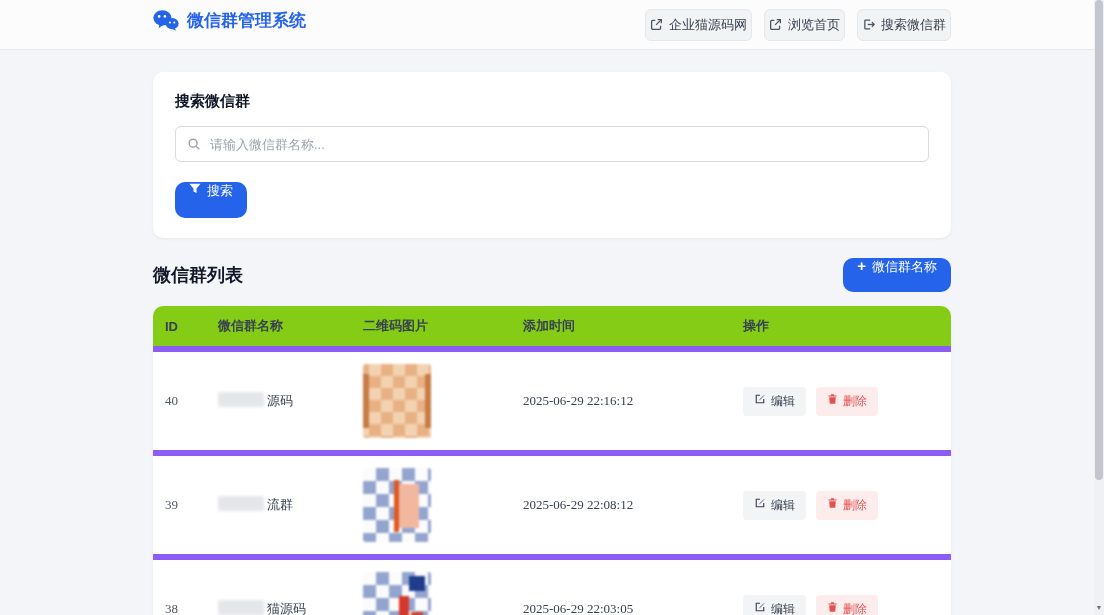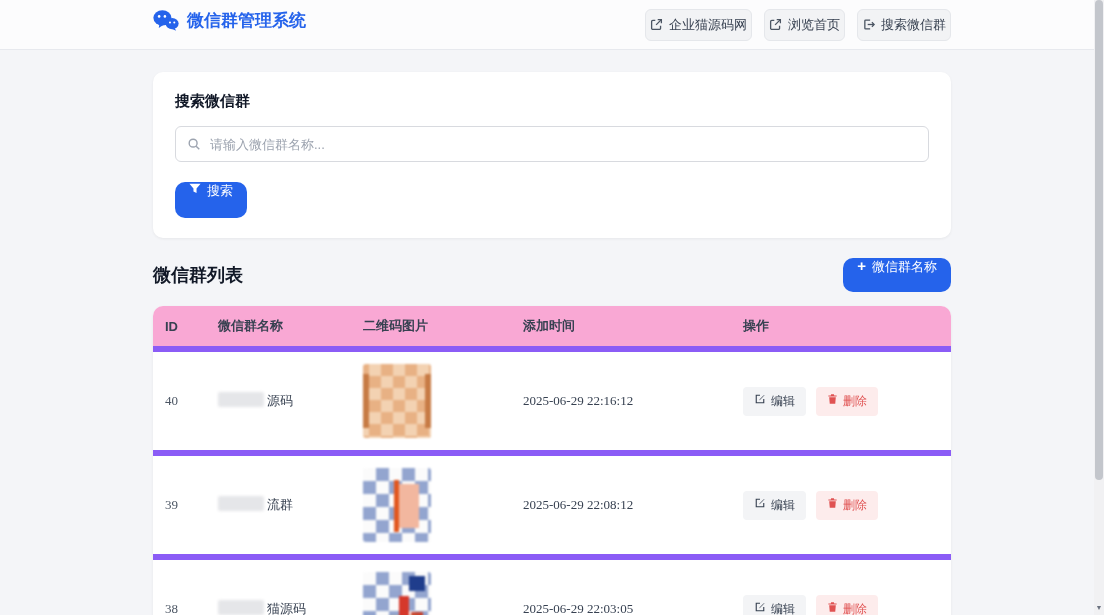--- a/index.html
+++ b/index.html
@@ -59,21 +59,21 @@
   .list-title{ font-size:18px; font-weight:bold; color:#111827; }
   .add-btn{ height:34px; padding:0 14px; }
   .plus{ font-size:15px; font-weight:bold; line-height:1; }
 
   
   .table-card{ border-radius:10px 10px 0 0; overflow:hidden; }
   table{ width:100%; border-collapse:collapse; table-layout:fixed; }
   col.c-id{width:53px} col.c-name{width:145px} col.c-qr{width:160px}
   col.c-time{width:220px} col.c-act{width:220px}
   thead th{
-    background:#f9a8d4; text-align:left; font-size:13px; color:#374151;
+    background:#84cc16; text-align:left; font-size:13px; color:#374151;
     font-weight:bold; padding:11px 12px;
   }
   tbody td{
     padding:12px; font-size:13px; color:#374151;
     border-top:6px solid #8b5cf6; height:97px; vertical-align:middle;font-family:Liberation Serif, serif;
   }
   td.id-cell{ color:#4b5563; }
 
   .redact{
     display:inline-block; width:46px; height:15px; margin-right:3px;

